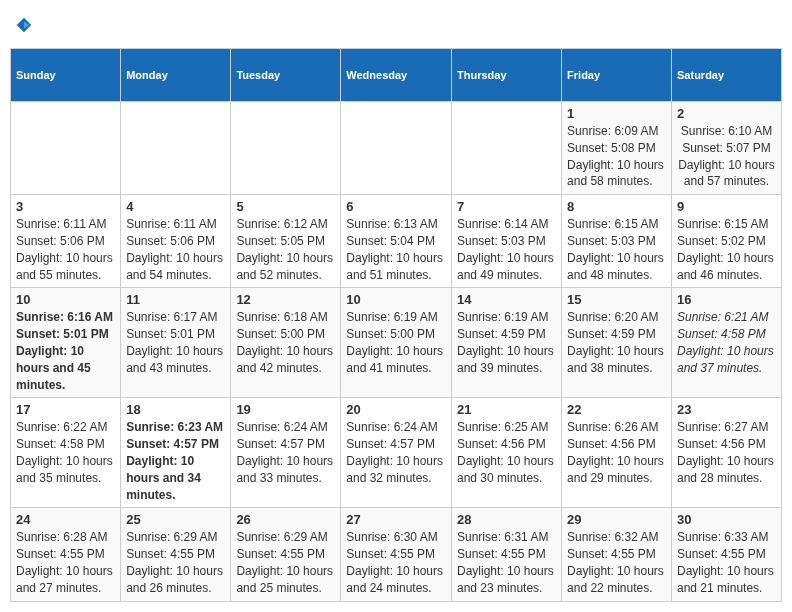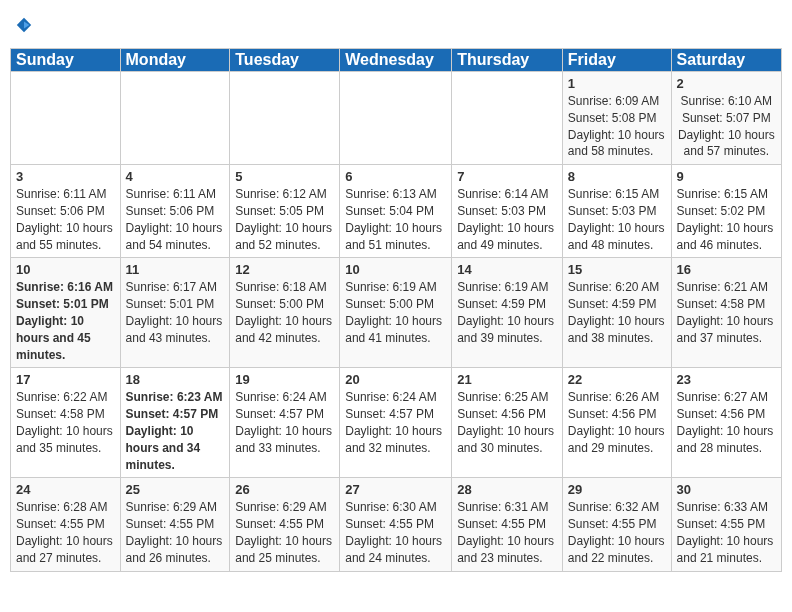--- a/index.html
+++ b/index.html
@@ -54,23 +54,23 @@
       color: #555;
     }
     .calendar {
       width: 100%;
       border-collapse: collapse;
       font-size: 11px;
     }
     .calendar thead th {
       background-color: #1a6bb5;
       color: white;
-      padding: 2px 5px;
+      padding: 20px 5px;
       text-align: left;
-      font-size: 16px;
+      font-size: 11px;
       font-weight: bold;
       border: 1px solid #ccc;
     }
     .calendar tbody td {
       border: 1px solid #ccc;
       vertical-align: top;
       padding: 4px 5px;
       width: 113px;
       height: 90px;
       background: #fff;
@@ -225,21 +225,21 @@
 Daylight: 10 hours and 39 minutes.</div>
         </td>
         <td>
           <span class="day-num">15</span>
           <div class="day-info" style="white-space: pre-line;">Sunrise: 6:20 AM
 Sunset: 4:59 PM
 Daylight: 10 hours and 38 minutes.</div>
         </td>
         <td>
           <span class="day-num">16</span>
-          <div class="day-info" style="white-space: pre-line;">Sunrise: 6:21 AM
+          <div class="day-info" style="white-space: pre-line; font-style: italic;">Sunrise: 6:21 AM
 Sunset: 4:58 PM
 Daylight: 10 hours and 37 minutes.</div>
         </td>
       </tr>
       <tr>
         <td>
           <span class="day-num">17</span>
           <div class="day-info" style="white-space: pre-line;">Sunrise: 6:22 AM
 Sunset: 4:58 PM
 Daylight: 10 hours and 35 minutes.</div>

